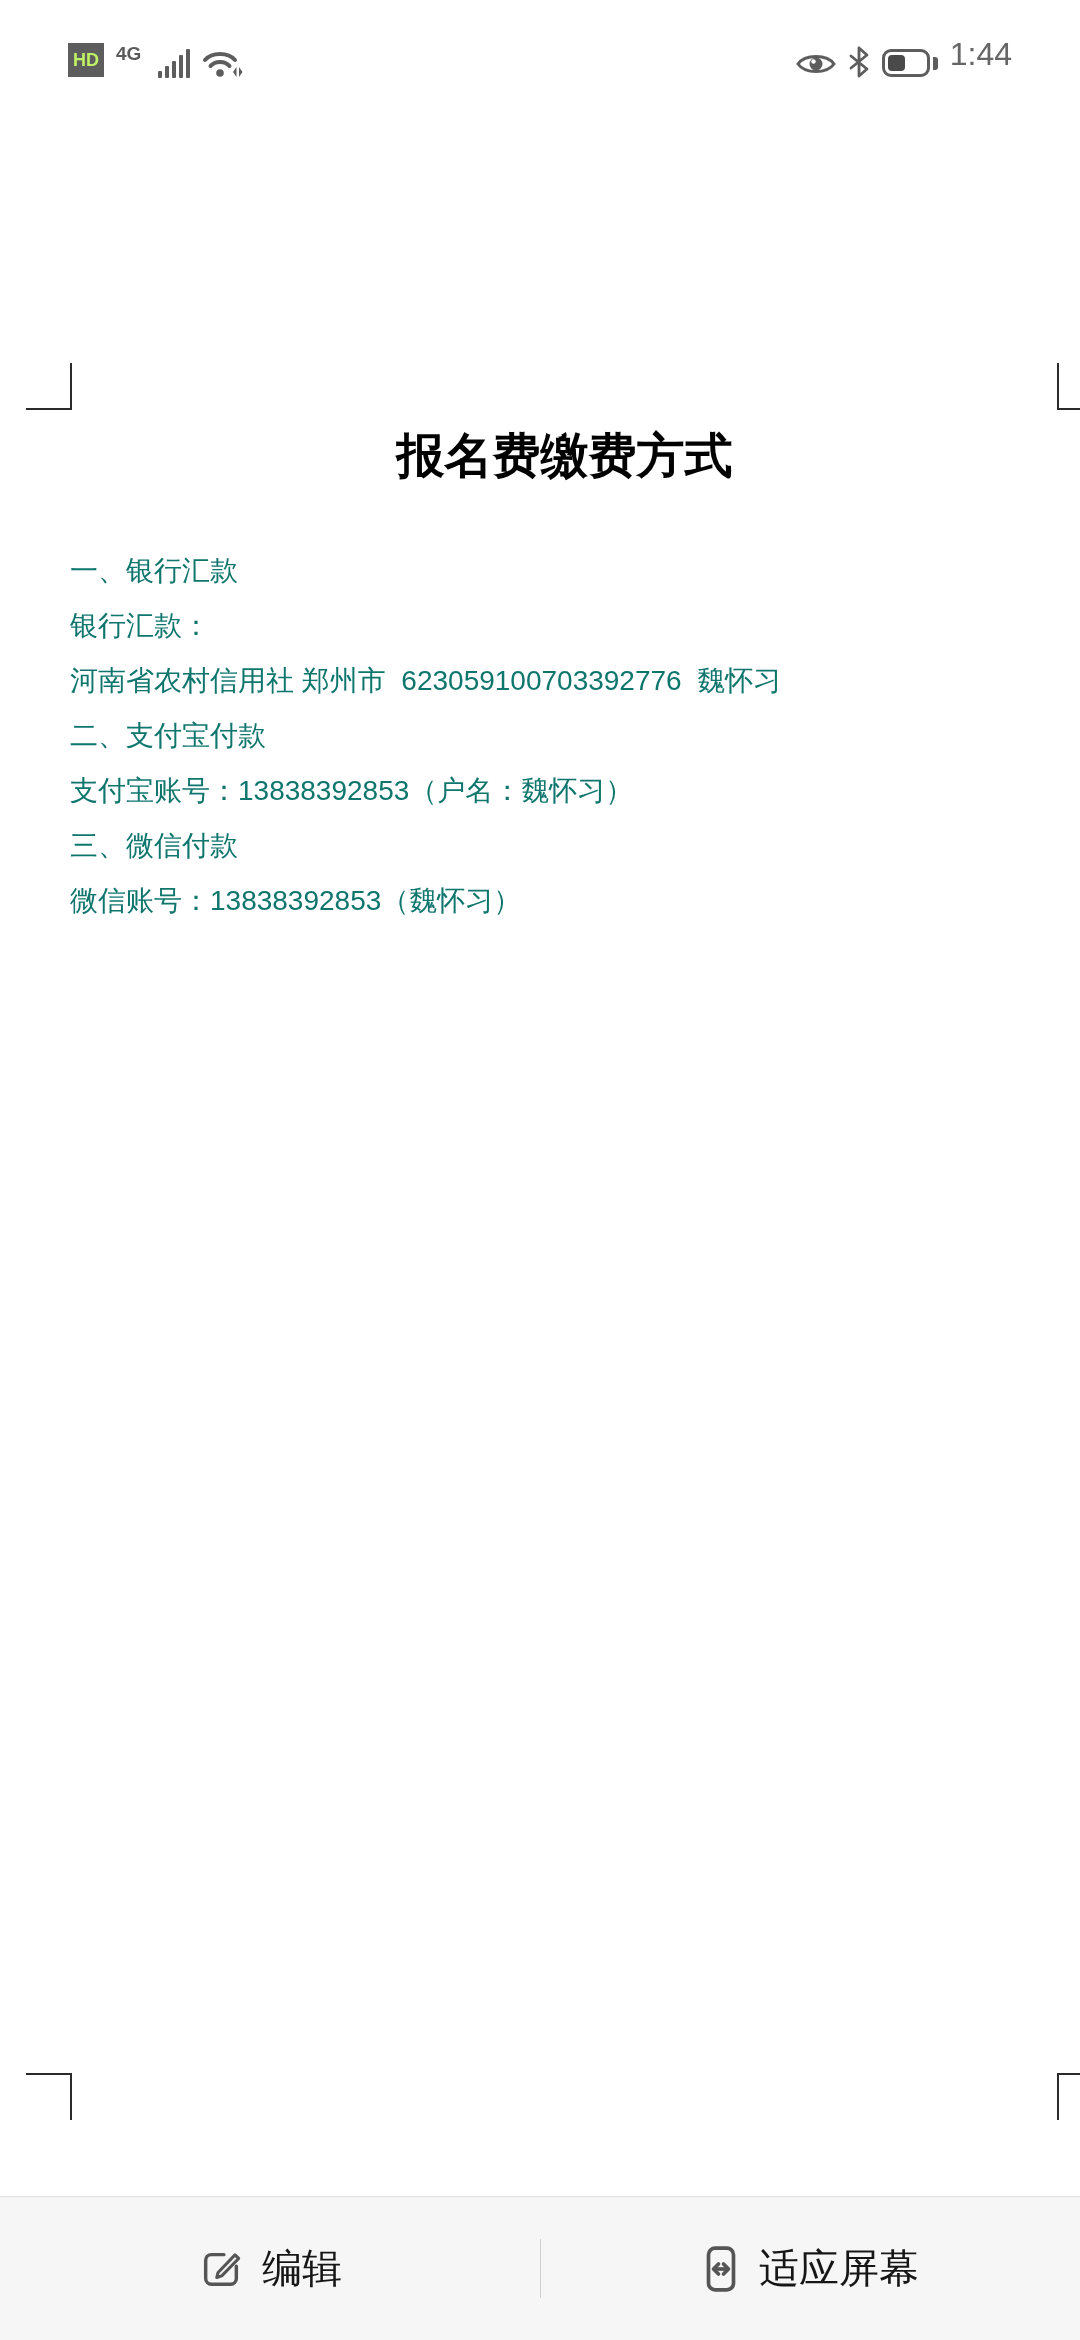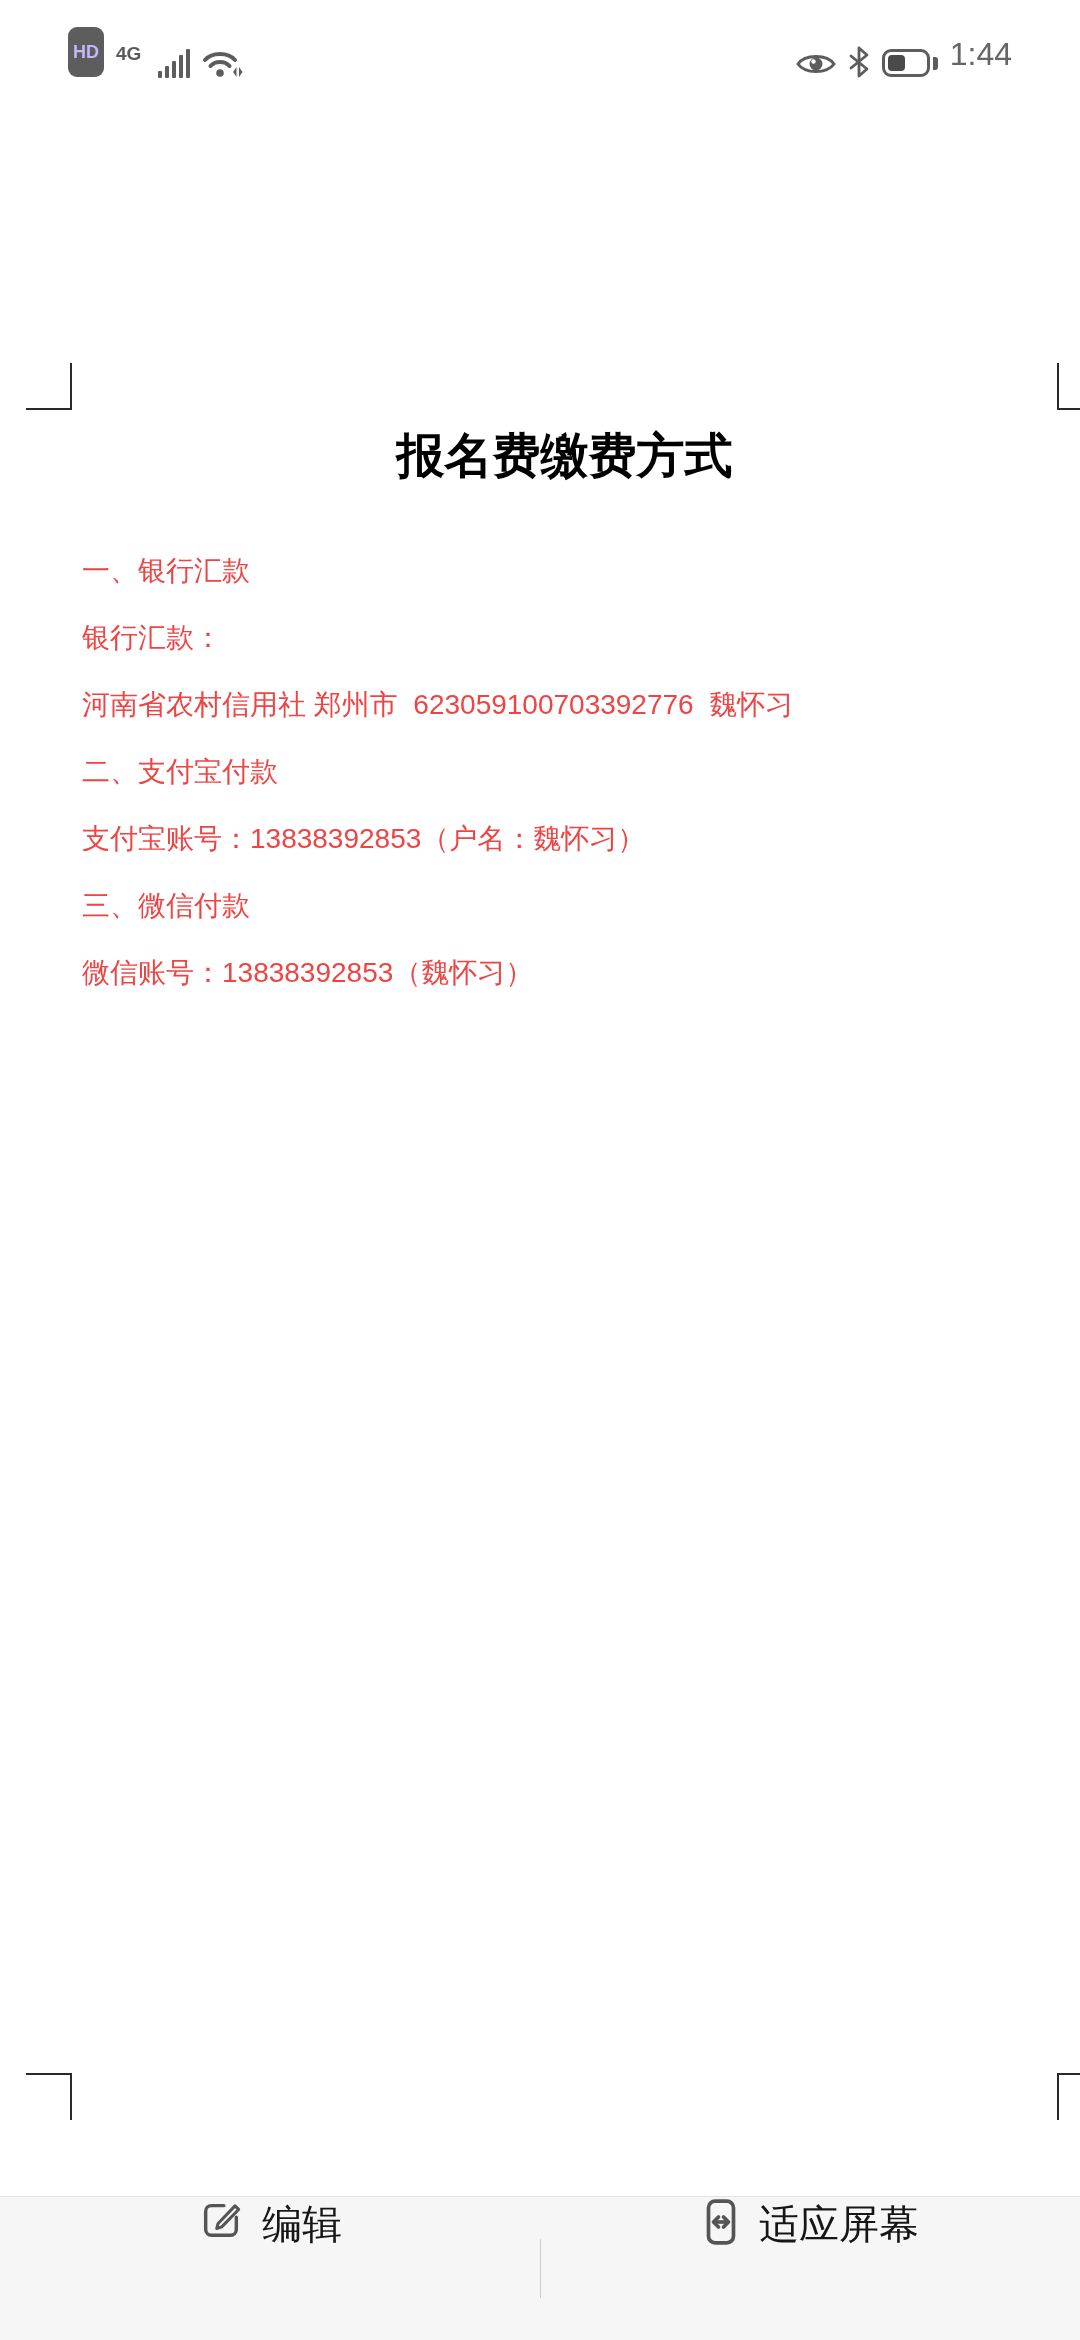--- a/index.html
+++ b/index.html
@@ -8,22 +8,22 @@
     font-family:"Liberation Sans","DejaVu Sans",sans-serif;overflow:hidden;margin:0 auto;
   }
   
   .status-bar{
     position:absolute;top:0;left:0;right:0;height:90px;
     display:flex;align-items:flex-end;justify-content:space-between;
     padding:0 68px 12px 68px;box-sizing:border-box;color:#5a5a5a;
   }
   .sb-group{display:flex;align-items:flex-end;gap:12px;}
   .hd-badge{
-    background:#5d5d5d;color:#c4b5fd;font-weight:bold;font-size:18px;line-height:1;
-    border-radius:9px;padding:16px 5px;margin-bottom:1px;letter-spacing:0;
+    background:#5d5d5d;color:#bef264;font-weight:bold;font-size:18px;line-height:1;
+    border-radius:0;padding:8px 5px;margin-bottom:1px;letter-spacing:0;
   }
   .net{display:flex;align-items:flex-end;gap:1px;}
   .net-label{font-size:19px;font-weight:bold;align-self:flex-start;margin-top:-6px;margin-right:16px;}
   .bars{display:flex;align-items:flex-end;gap:3px;}
   .bars i{display:block;width:4px;background:#5d5d5d;border-radius:1px;}
   .b1{height:7px}.b2{height:12px}.b3{height:17px}.b4{height:23px}.b5{height:29px}
   .sb-icon{display:block;}
   .battery{display:flex;align-items:center;margin-bottom:1px;}
   .battery-body{
     width:48px;height:28px;border:3px solid #5d5d5d;border-radius:9px;
@@ -48,27 +48,27 @@
   .corner-mark{position:absolute;border:0 solid #2a2a2a;}
   .mk-tl{left:26px;top:116px;width:44px;height:45px;border-right-width:2px;border-bottom-width:2px;}
   .mk-tr{right:0;top:116px;width:21px;height:45px;border-left-width:2px;border-bottom-width:2px;}
   .mk-bl{left:26px;top:1826px;width:44px;height:45px;border-right-width:2px;border-top-width:2px;}
   .mk-br{right:0;top:1826px;width:21px;height:45px;border-left-width:2px;border-top-width:2px;}
   .doc-title{
     margin:184px 21px 0 70px;text-align:center;
     font-size:48px;font-weight:700;color:#000;line-height:50px;
   }
   .doc-body{margin:62px 21px 0 70px;}
-  .doc-body p{margin:12px;font-size:28px;line-height:55px;color:#ef4444;white-space:pre-wrap;}
+  .doc-body p{margin:0;font-size:28px;line-height:55px;color:#0f766e;white-space:pre-wrap;}
   
   .toolbar{
     position:absolute;left:0;right:0;bottom:0;height:144px;background:#f6f6f7;
     border-top:1px solid #e2e2e2;display:flex;box-sizing:border-box;
   }
-  .tb-btn{flex:1;display:flex;align-items:flex-start;justify-content:center;gap:18px;position:relative;cursor:pointer;}
+  .tb-btn{flex:1;display:flex;align-items:center;justify-content:center;gap:18px;position:relative;cursor:pointer;}
   .tb-btn + .tb-btn::before{
     content:"";position:absolute;left:0;top:42px;bottom:42px;width:1px;background:#cfcfcf;
   }
   .tb-label{font-size:40px;color:#161616;}
   .tb-icon{display:block;}
 </style>
 </head>
 <body>
 
 <div class="screen">

